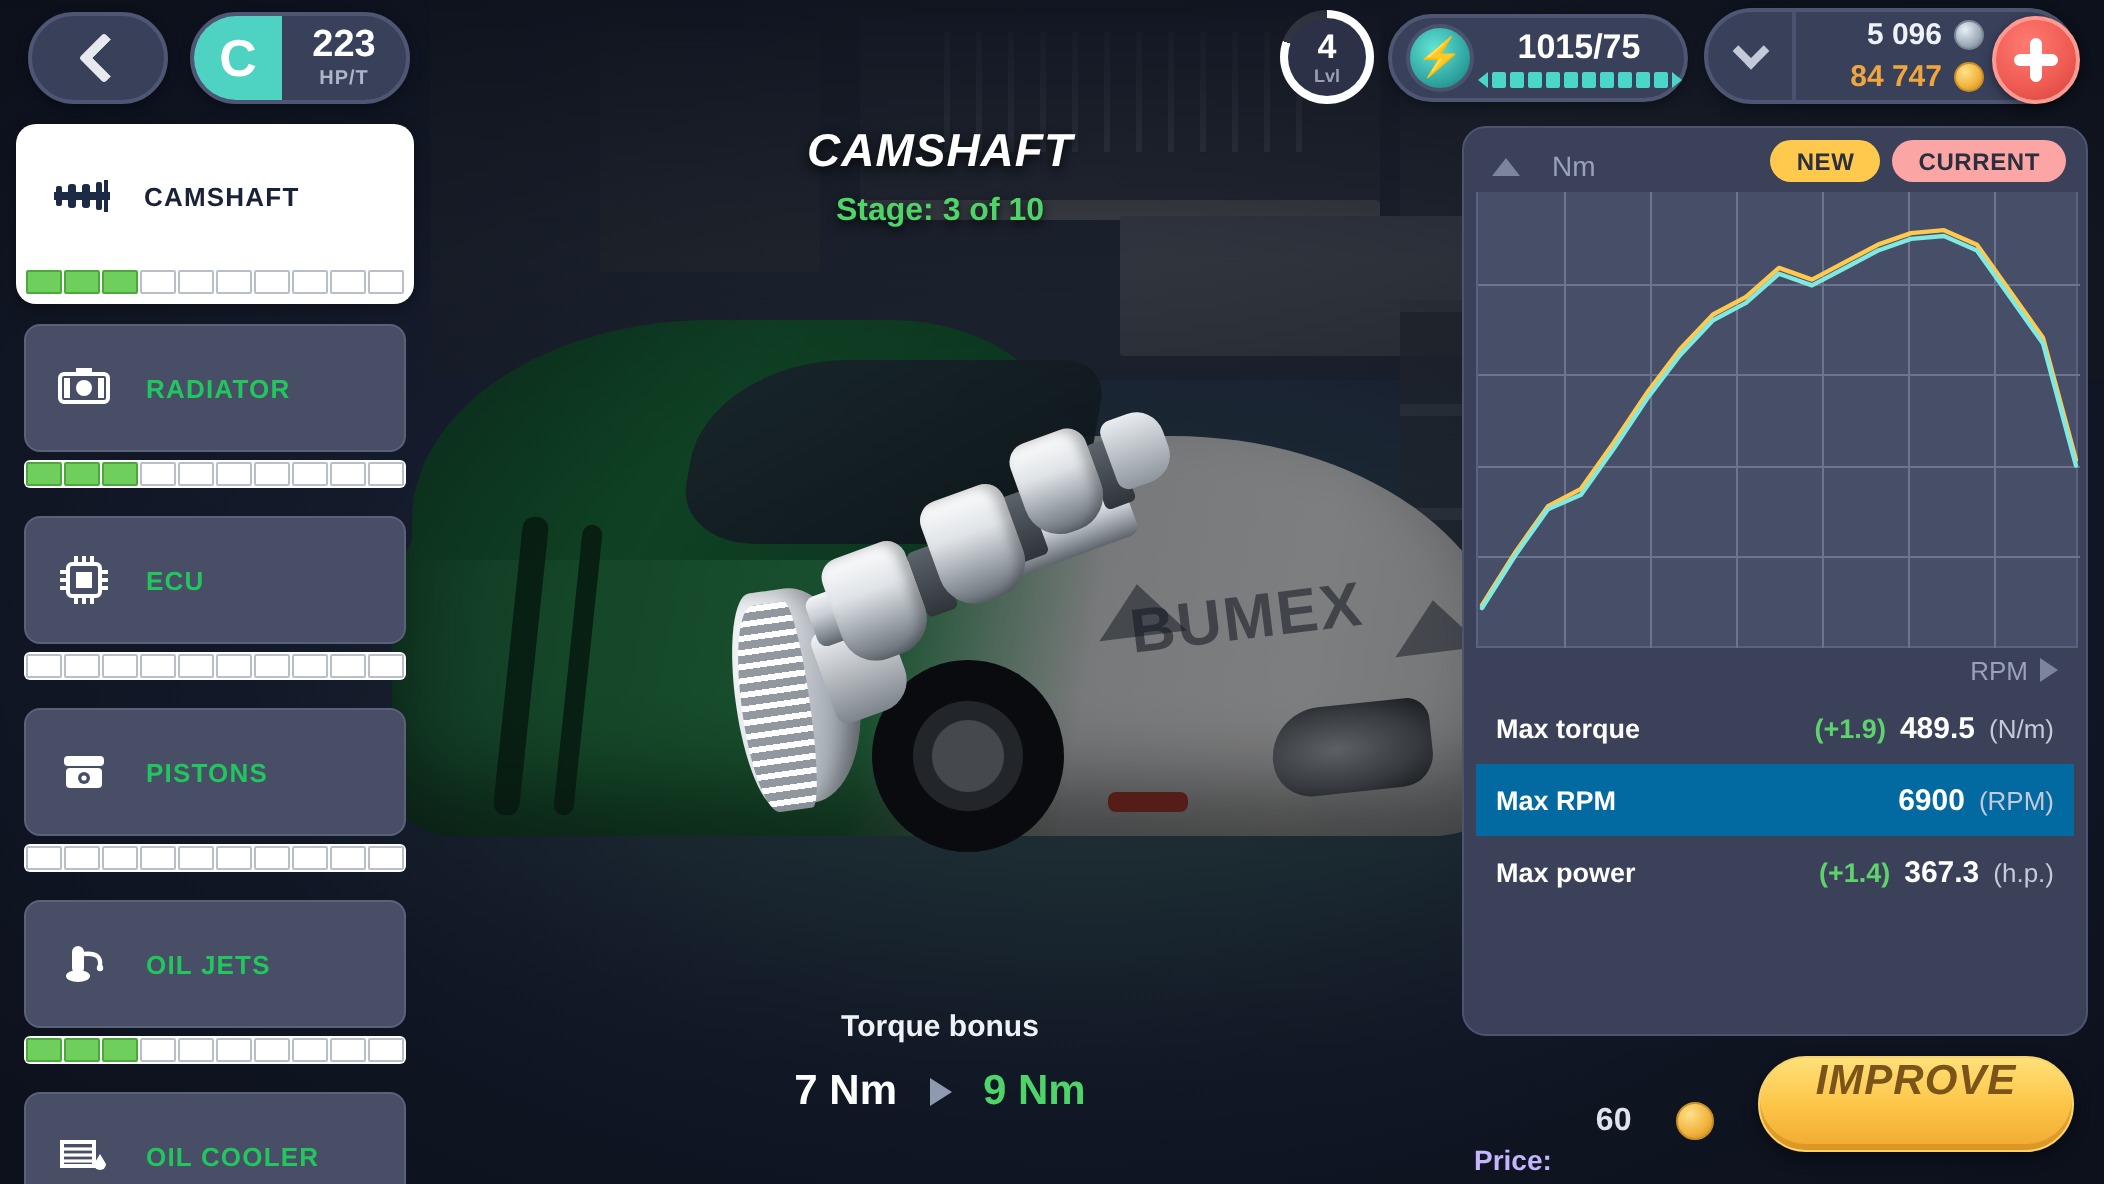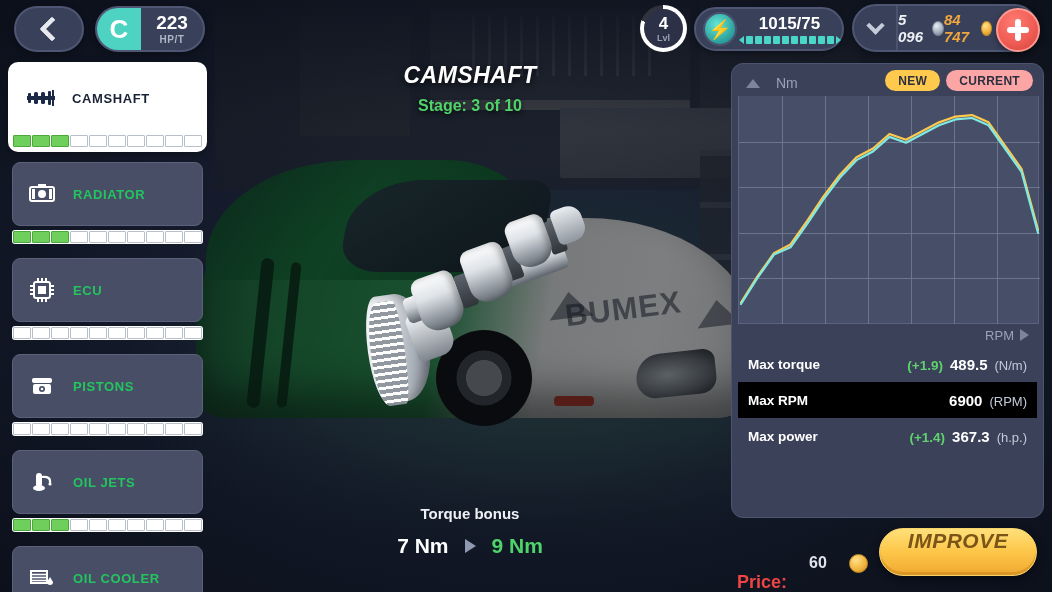--- a/index.html
+++ b/index.html
@@ -218,21 +218,21 @@
   .cur-pill {
     position:absolute; left:852px; top:4px; width:186px; height:48px;
     padding:0; overflow:visible;
   }
   .cur-chev {
     width:44px; display:flex; align-items:center; justify-content:center;
     border-right:2px solid #4a5270; height:100%;
   }
   .cur-chev i { width:13px;height:13px;border-right:4px solid #c4cad8;border-bottom:4px solid #c4cad8;
     transform:rotate(45deg); margin-bottom:5px; display:block;}
-  .cur-rows { flex:1; display:flex; flex-direction:row; justify-content:space-between; padding-right:44px;font-style:italic; }
+  .cur-rows { flex:1; display:flex; flex-direction:column; justify-content:space-between; padding-right:44px; }
   .cur-row { display:flex; align-items:center; justify-content:flex-end; gap:6px; height:21px; }
   .cur-row .v { font-size:15px; font-weight:700; }
   .cur-row.silver .v { color:#eef1f6; }
   .cur-row.gold .v { color:#f0a63e; }
   .coin { width:15px; height:15px; border-radius:50%; }
   .coin.silver { background: radial-gradient(circle at 35% 30%, #e8eef5, #9aa7b6 65%, #66727f 100%); border:1.5px solid #7c8795;}
   .coin.gold { background: radial-gradient(circle at 35% 30%, #ffe089, #f0b33c 60%, #c6861c 100%); border:1.5px solid #c98f27;}
   .plus-btn {
     position:absolute; right:-4px; top:2px; width:44px; height:44px; border-radius:50%;
     background: radial-gradient(circle at 40% 30%, #ff7b72, #ee5a52 60%, #d0423c 100%);
@@ -300,30 +300,30 @@
   .chart-area { position:relative; width:301px; height:228px; background:#474e68;
     border:1px solid #5a6280; border-top:none; }
   .chart-area svg { position:absolute; left:0; top:0; }
   .rpm-label { position:relative; height:22px; display:flex; align-items:center;
     justify-content:flex-end; padding-right:8px; gap:6px; }
   .rpm-label span { color:#99a2b8; font-size:13px; }
   .tri-right { width:0;height:0;border-top:6px solid transparent;border-bottom:6px solid transparent;
     border-left:9px solid #7d859c; }
 
   .stat-row { display:flex; align-items:center; height:36px; padding:0 10px; }
-  .stat-row.alt { background:#000000; }
+  .stat-row.alt { background:#0369a1; }
   .stat-name { color:#ffffff; font-size:13.5px; font-weight:700; }
   .stat-right { margin-left:auto; display:flex; align-items:baseline; gap:7px; }
   .stat-delta { color:#5fd26e; font-size:13.5px; font-weight:700; }
   .stat-val { color:#ffffff; font-size:15px; font-weight:800; }
   .stat-unit { color:#c3cad9; font-size:13px; font-weight:400; }
 
   
   .price-box { position:absolute; left:737px; top:533px; display:flex; align-items:center; gap:22px; }
-  .price-box .lbl { color:#ef4444; font-size:18px; font-weight:700;margin-top:39px; }
+  .price-box .lbl { color:#c4b5fd; font-size:14px; font-weight:700;margin-top:39px; }
   .price-box .amt { color:#dfe4ec; font-size:16px; font-weight:700; }
   .price-box .coin { width:19px; height:19px; }
   .improve-btn {
     position:absolute; left:879px; top:528px; width:158px; height:48px; border-radius:24px;
     background: linear-gradient(180deg, #ffe07a 0%, #fdc74a 48%, #f0a930 100%);
     border:1px solid #f7d36a;
     display:flex; align-items:flex-start; justify-content:center;
     box-shadow: 0 3px 8px rgba(0,0,0,.45), inset 0 -3px 0 rgba(190,120,20,.4);
   }
   .improve-btn span { color:#7a5418; font-size:21px; font-style:italic; font-weight:800; letter-spacing:.5px; }

